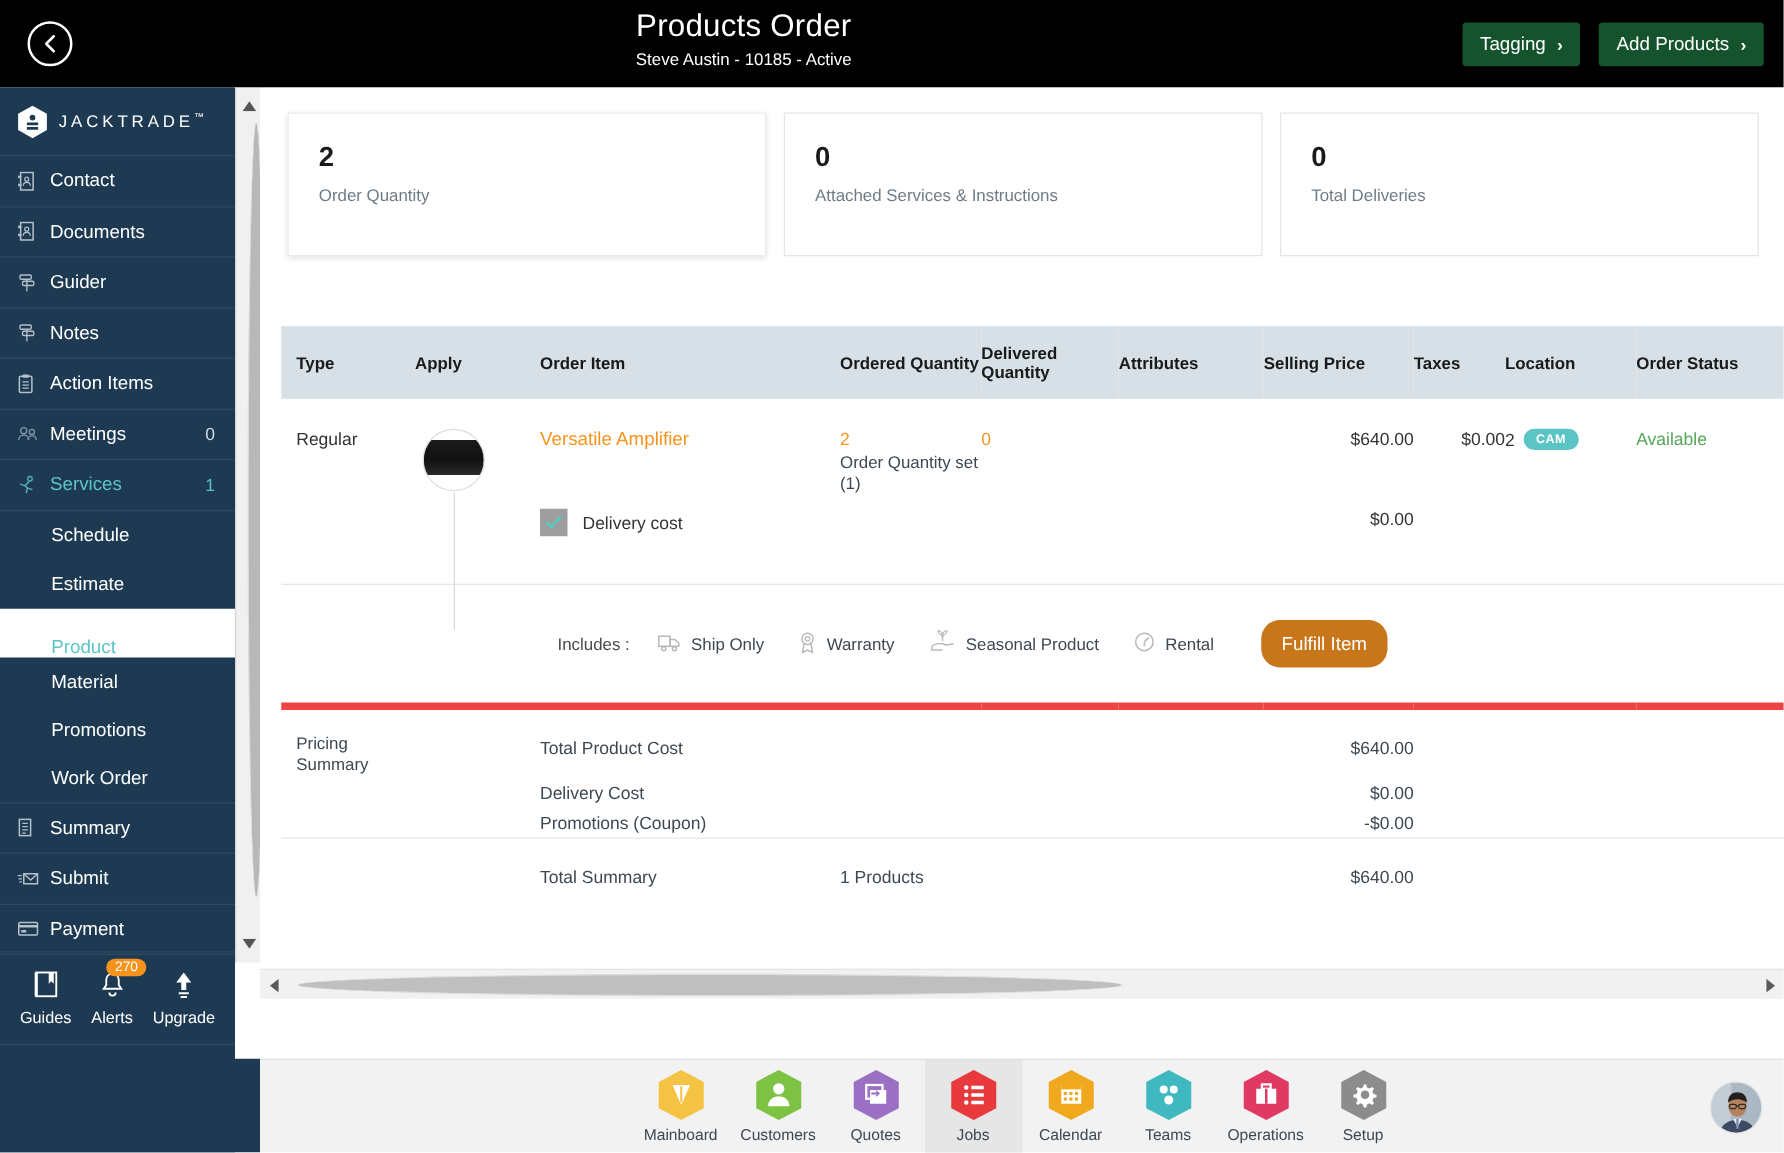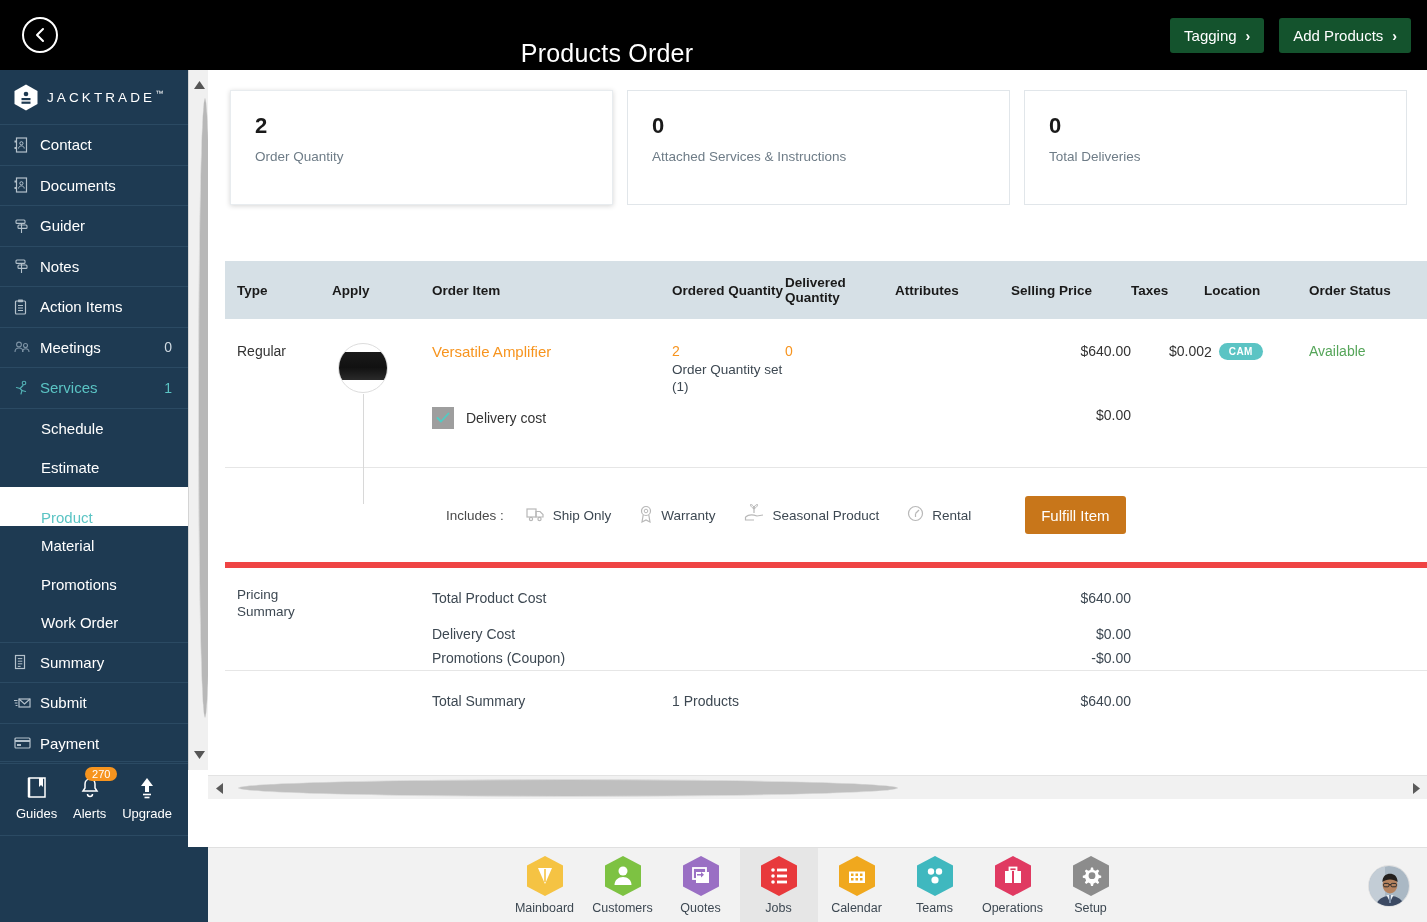--- a/index.html
+++ b/index.html
@@ -17,23 +17,22 @@
     background: #000; color: #fff;
   }
   .back-btn {
     position: absolute; left: 22px; top: 17px;
     width: 36px; height: 36px; border-radius: 50%;
     border: 2px solid #fff; cursor: pointer;
     display: flex; align-items: center; justify-content: center;
   }
   .back-btn svg { display:block; }
   .topbar-center {
-    position: absolute; left: 12px; width: 1190px; top: 6px;
+    position: absolute; left: 0; width: 1190px; top: 6px;
     text-align: center;
-    margin-top: 32px;
   }
   .topbar-title { font-size: 25px; font-weight: 400; letter-spacing: .2px; line-height: 31px;}
   .topbar-sub { font-size: 13.5px; font-weight: 400; margin-top: 3px; }
   .topbar-actions {
     position: absolute; right: 16px; top: 18px;
     display: flex; gap: 15px; align-items: center;
   }
   .orange-btn {
     background: #14532d; color: #fff; border: none;
     height: 35px; padding: 0 14px; border-radius: 3px;
@@ -175,23 +174,23 @@
 
   .includes-row td { padding: 0; }
   .includes-bar {
     margin: 38px 0 0 0; border-top: 1px solid #e6e6e6;
     height: 95px; display: flex; align-items: center; padding-left: 221px; gap: 0;
   }
   .inc-label { font-size: 13.5px; color: #4a4a4a; margin-right: 22px; }
   .inc-opt { display: flex; align-items: center; gap: 8px; margin-right: 28px; cursor: pointer; }
   .inc-opt .txt { font-size: 13.5px; color: #3d4852; }
   .fulfill {
-    background: #c8761a; color: #fff; border: none; border-radius: 3px;
+    background: #c8761a; color: #fff; border: none; border-radius: 15px;
     height: 38px; padding: 0 16px; font-size: 15px; cursor: pointer;
-    font-family: "Liberation Sans", sans-serif; margin-left: 26px;
+    font-family: "Liberation Sans", sans-serif; margin-left: 10px;
   }
 
   .ps-row td { border-top: 6px solid #ef4444; padding-top: 18px; }
   .ps-title { font-size: 13.5px; color: #3d4852; line-height: 17px; padding-left: 12px;}
   .ps-lines { font-size: 14px; color: #3d4852; line-height: 24px; }
   .ps-amts  { font-size: 14px; color: #3d4852; line-height: 24px; text-align: right; }
   .ps-gap { height: 12px; }
 
   .tot-row td { border-top: 1px solid #e6e6e6; padding-top: 22px; padding-bottom: 20px; font-size: 14px; color:#3d4852;}
 

